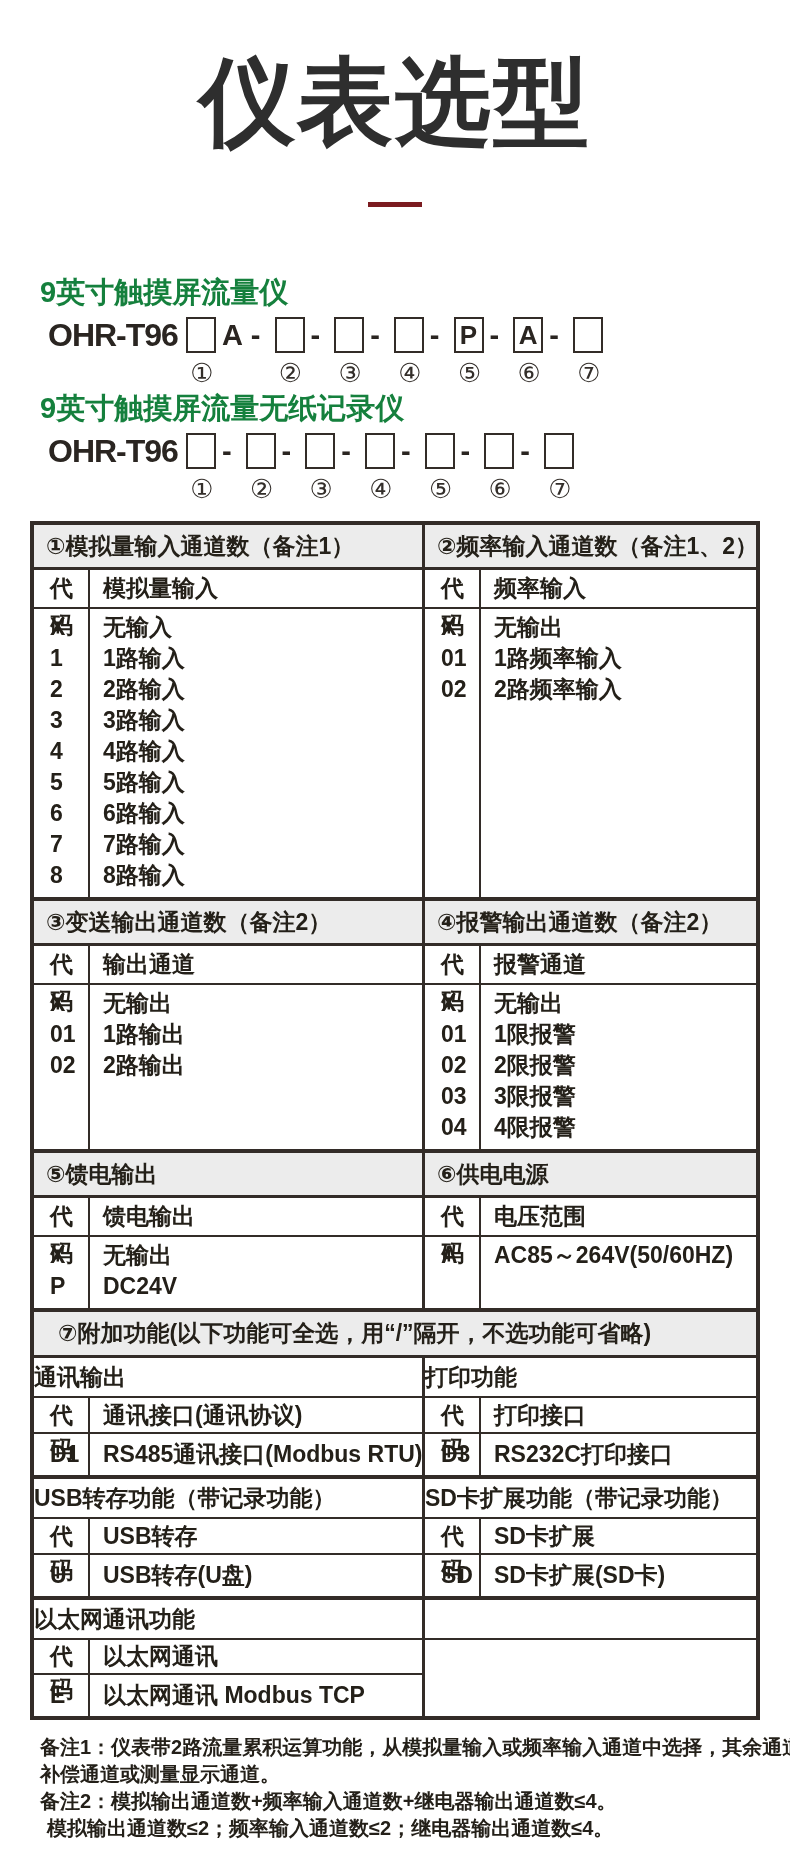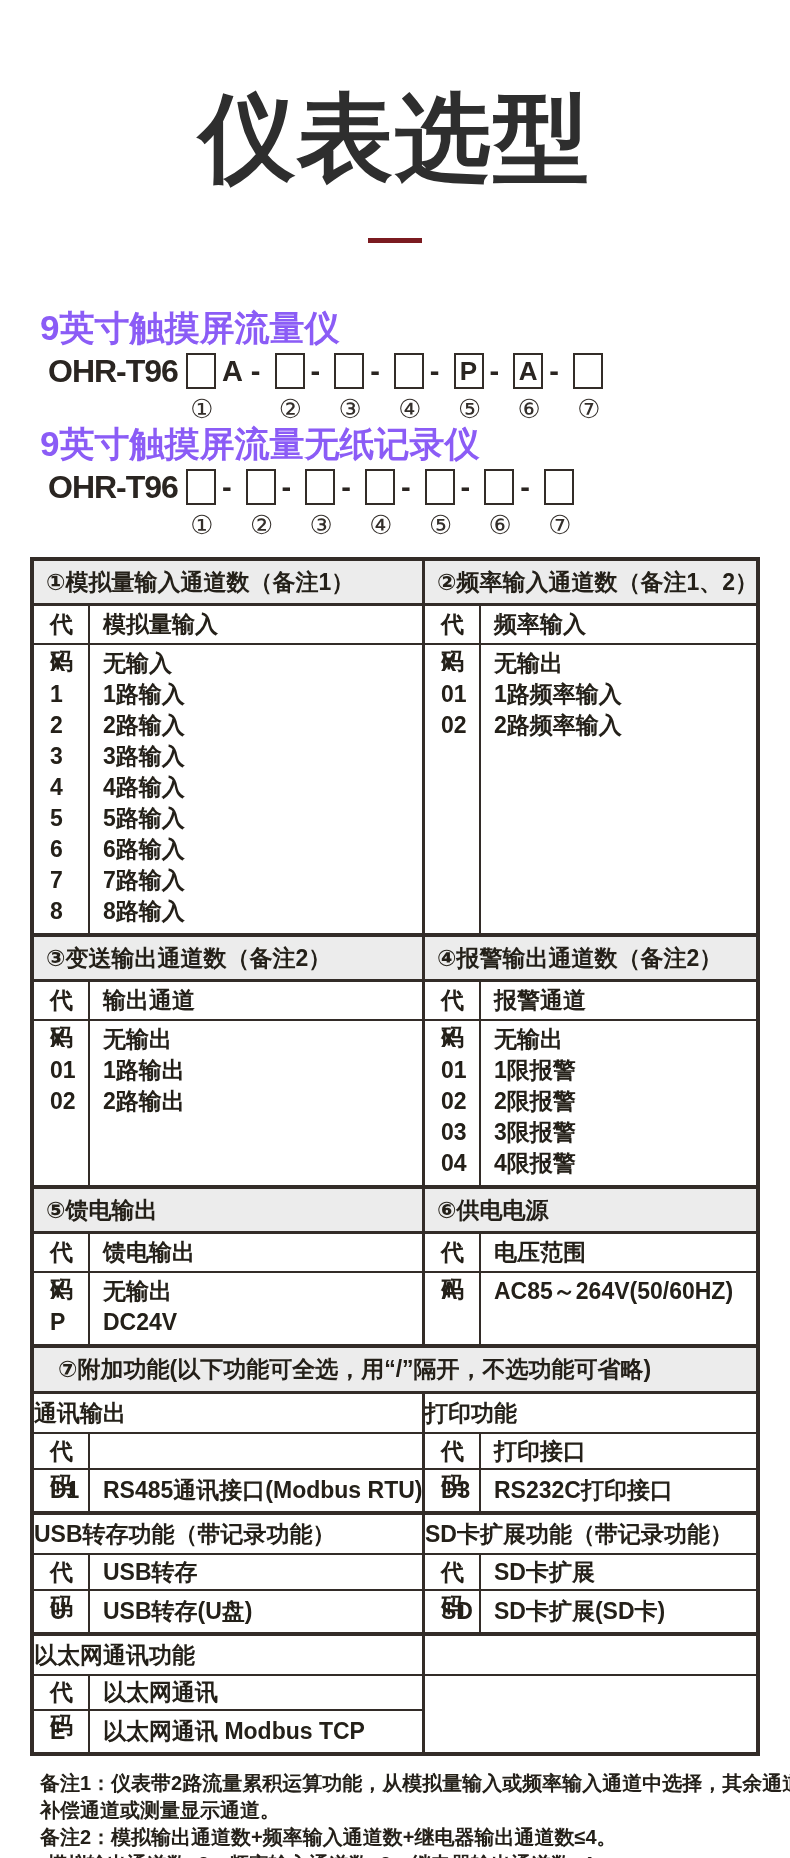--- a/index.html
+++ b/index.html
@@ -3,27 +3,27 @@
 <meta charset="utf-8">
 <style>
   html,body{margin:0;padding:0;}
   body{
     width:790px;height:1858px;overflow:hidden;background:#ffffff;
     font-family:"Liberation Sans","DejaVu Sans",sans-serif;
     color:#242019;
   }
   
   .title{
-    margin:0;padding-top:90px;text-align:center;
+    margin:0;padding-top:54px;text-align:center;
     font-size:96px;line-height:1.0;font-weight:900;color:#2e2e2e;letter-spacing:2px;
   }
   .red-line{width:54px;height:5px;background:#7b1b20;margin:52px auto 0 auto;}
   
   .model-heading{
-    margin:0 8px 0 40px;font-size:35px;line-height:30px;font-weight:700;color:#8b5cf6;
+    margin:0 8px 0 40px;font-size:29px;line-height:30px;font-weight:700;color:#15803d;
   }
   .mh1{margin-top:70px;}
   .mh2{margin-top:6px;}
   .model-row{
     display:flex;align-items:flex-start;margin:9px 0 0 48px;
   }
   .prefix{
     font-size:32px;font-weight:700;line-height:38px;letter-spacing:-1px;margin-right:8px;color:#2a2521;
   }
   .slots{display:flex;align-items:flex-start;}
@@ -330,20 +330,21 @@
 
     <div class="t-sec-full bt4">⑦附加功能(以下功能可全选，用“/”隔开，不选功能可省略)</div>
 
     <div class="row f-title bt3">
       <div class="half hl">通讯输出</div>
       <div class="half hr">打印功能</div>
     </div>
     <div class="row f-sub bt2">
       <div class="half hl">
         <div class="code">代码</div>
+        <div class="desc">通讯接口(通讯协议)</div>
       </div>
       <div class="half hr">
         <div class="code">代码</div>
         <div class="desc">打印接口</div>
       </div>
     </div>
     <div class="row f-code bt2">
       <div class="half hl">
         <div class="code">D1</div>
         <div class="desc">RS485通讯接口(Modbus RTU)</div>

